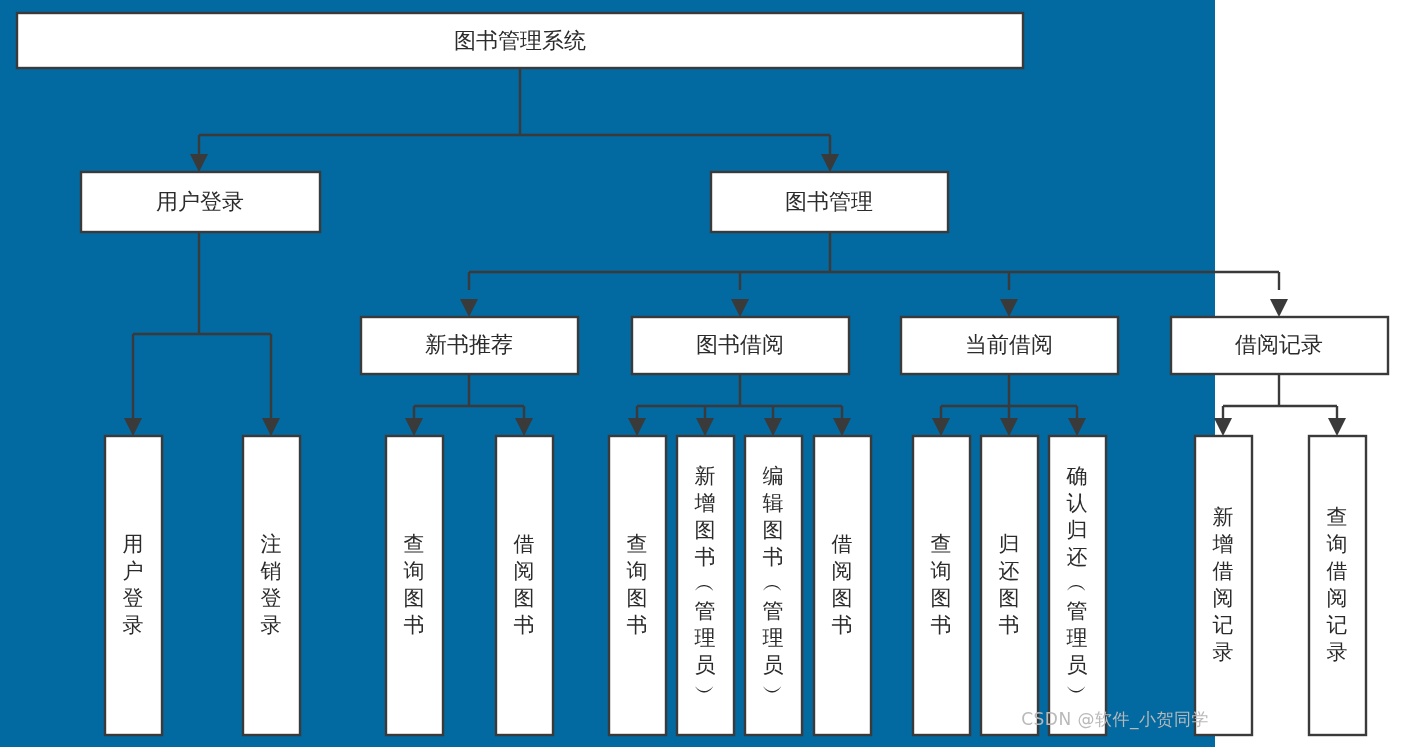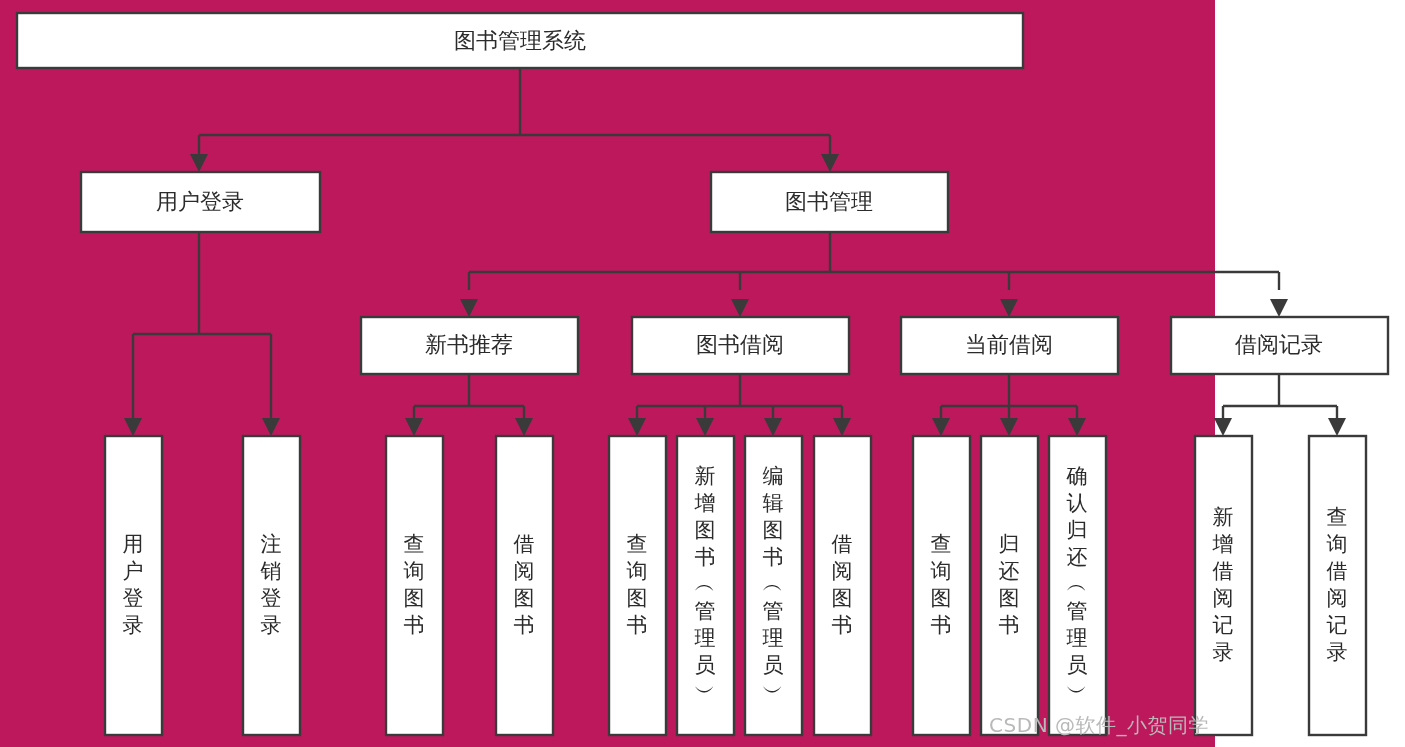--- a/index.html
+++ b/index.html
@@ -11,21 +11,21 @@
   body {
     width: 1405px;
     height: 747px;
     overflow: hidden;
     font-family: "DejaVu Sans", "Liberation Sans", sans-serif;
   }
   #diagram-root {
     position: relative;
     width: 1215px;
     height: 747px;
-    background: #be185d;
+    background: #0369a1;
   }
   svg#tree-svg {
     position: absolute;
     left: 0;
     top: 0;
     width: 1405px;
     height: 747px;
     display: block;
   }
   .node-box {
@@ -52,23 +52,23 @@
     fill: none;
     stroke-linecap: butt;
   }
   .arrow-head {
     fill: #3a3a3a;
     stroke: none;
   }
   .watermark {
     position: absolute;
     right: 6px;
-    bottom: 8px;
-    font-family: "DejaVu Sans", "Liberation Sans", sans-serif;
-    font-size: 20px;
+    bottom: 16px;
+    font-family: "DejaVu Sans", "Liberation Sans", sans-serif;
+    font-size: 17px;
     color: #b9b9b9;
     white-space: nowrap;
     letter-spacing: 0.5px;
     user-select: none;
   }
 </style>
 </head>
 <body>
 
 <div id="diagram-root">

